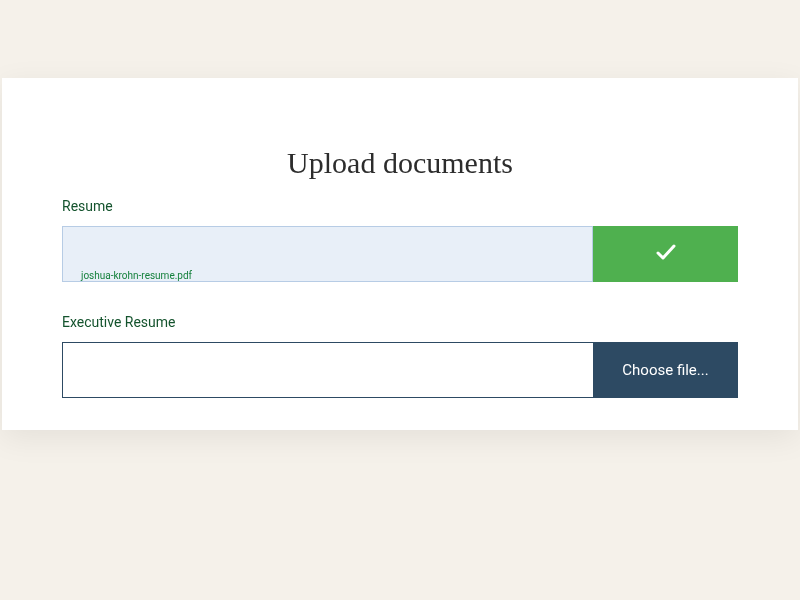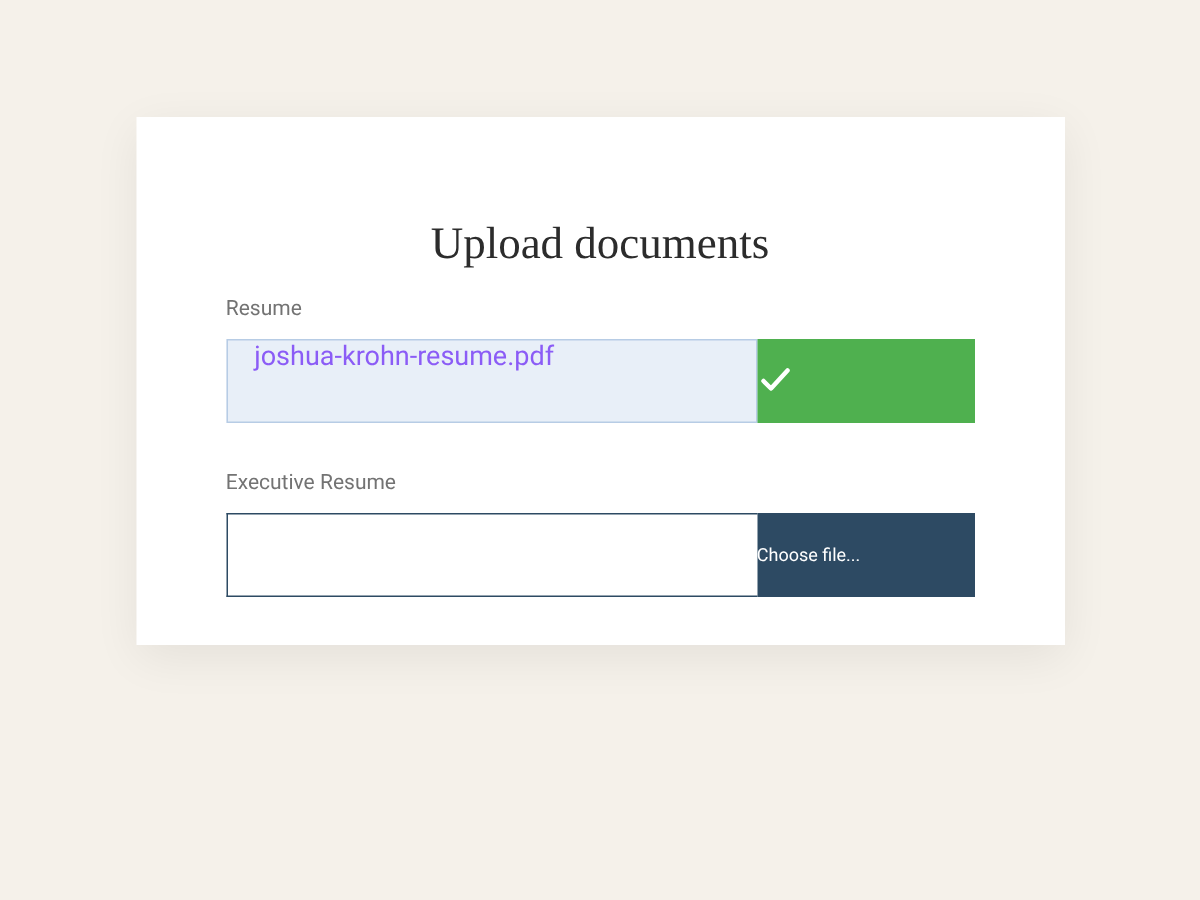--- a/index.html
+++ b/index.html
@@ -7,21 +7,21 @@
   body {
     background: #f5f1ea;
     font-family: -apple-system, BlinkMacSystemFont, "Segoe UI", Roboto, sans-serif;
     display: flex;
     justify-content: center;
     align-items: flex-start;
     padding-top: 78px;
     overflow: hidden;
   }
   .card {
-    width: 619px;
+    width: 796px;
     background: #ffffff;
     box-shadow: 0 8px 30px rgba(0,0,0,0.07);
     padding: 68px 60px 0 60px;
   }
   .heading {
     font-family: Georgia, "Times New Roman", serif;
     font-size: 30px;
     font-weight: 400;
     color: #2c2c2c;
     text-align: center;
@@ -33,52 +33,53 @@
     text-align: center;
     line-height: 1.6;
     max-width: 360px;
     margin: 0 auto 62px auto;
   }
   .field {
     margin-bottom: 32px;
   }
   .field-label {
     font-size: 14px;
-    color: #737373;
+    color: #14532d;
     font-weight: 400;
     margin-bottom: 12px;
     display: block;
   }
   .file-row {
     display: flex;
     height: 56px;
   }
   .file-input {
     flex: 1;
     border: 1px solid #b7cce5;
     padding: 0 18px;
-    font-size: 18px;
-    color: #8b5cf6;
+    font-size: 10px;
+    color: #15803d;
     display: flex;
-    align-items: flex-start;
+    align-items: flex-end;
   }
   .file-input.filled {
     background: #e8eff8;
   }
   .file-input.empty {
     background: #ffffff;
     border-color: #2d4a63;
     border-right: none;
   }
   .action-btn {
     width: 145px;
     display: flex;
     align-items: center;
+    justify-content: center;
     color: #ffffff;
-    font-size: 12px;
+    font-size: 15px;
     cursor: pointer;
     border: none;
   }
   .action-btn.success {
     background: #4fb04f;
   }
   .action-btn.choose {
     background: #2d4a63;
   }
   .check-icon svg {

